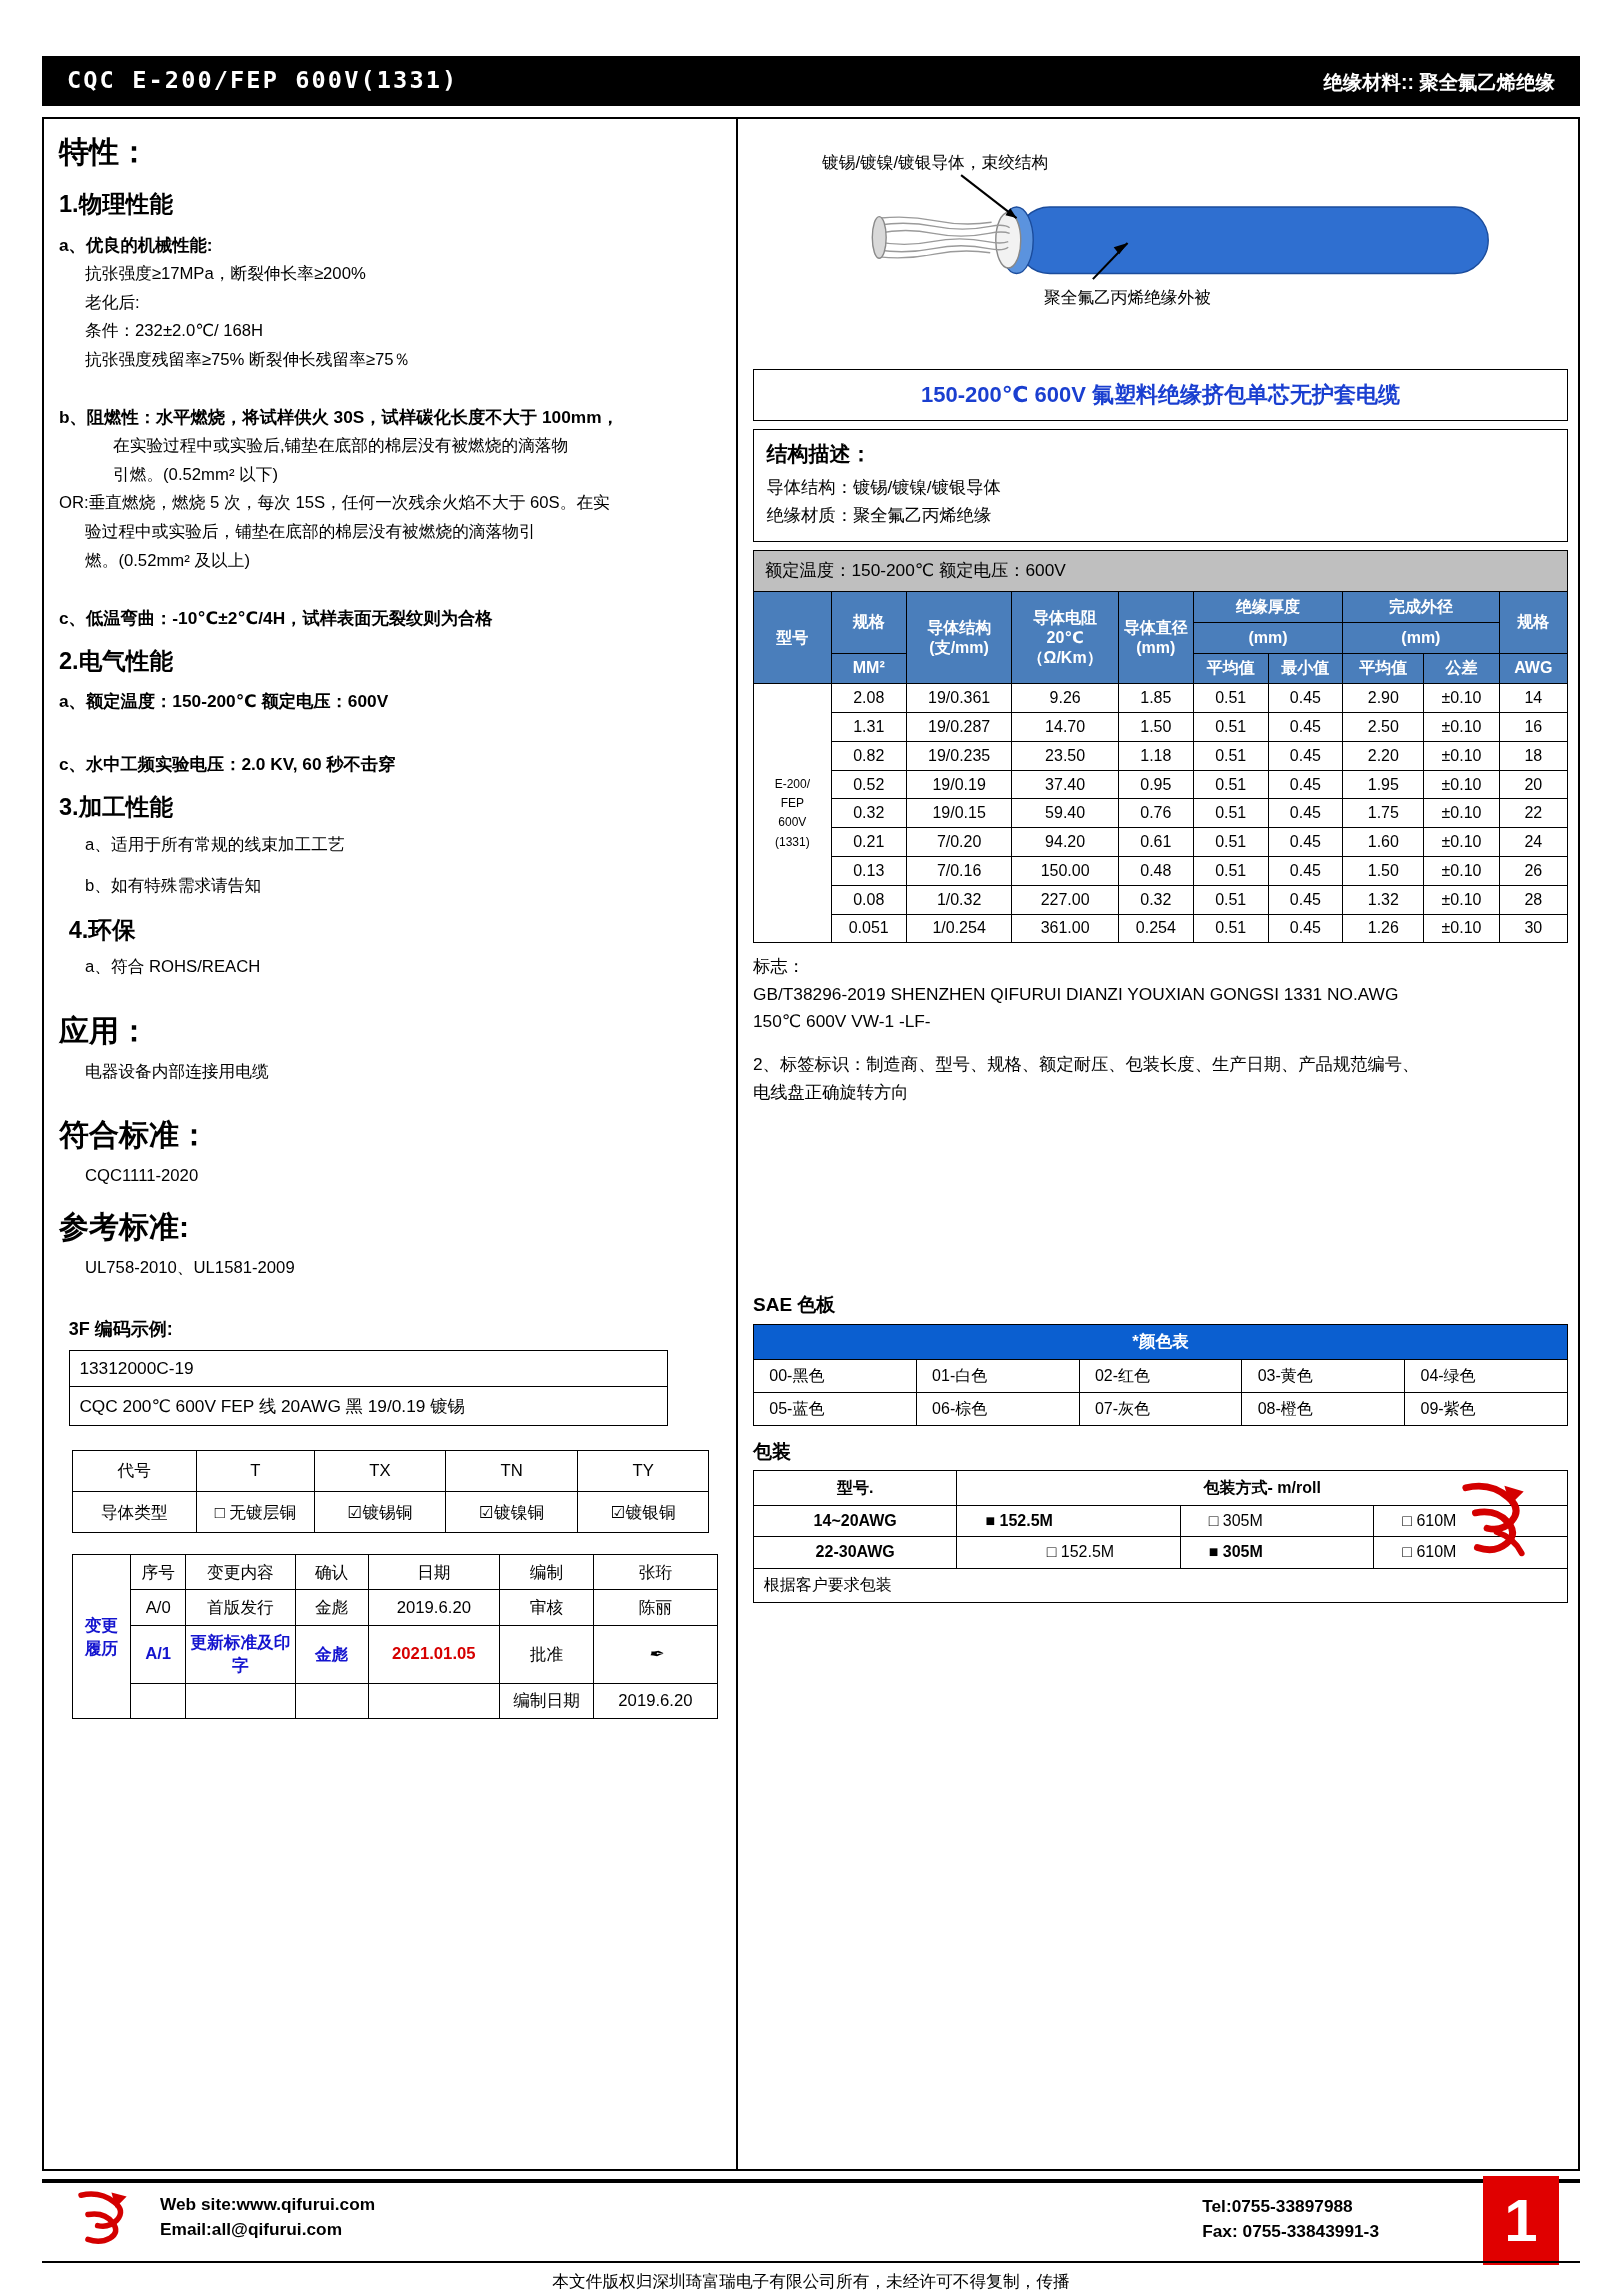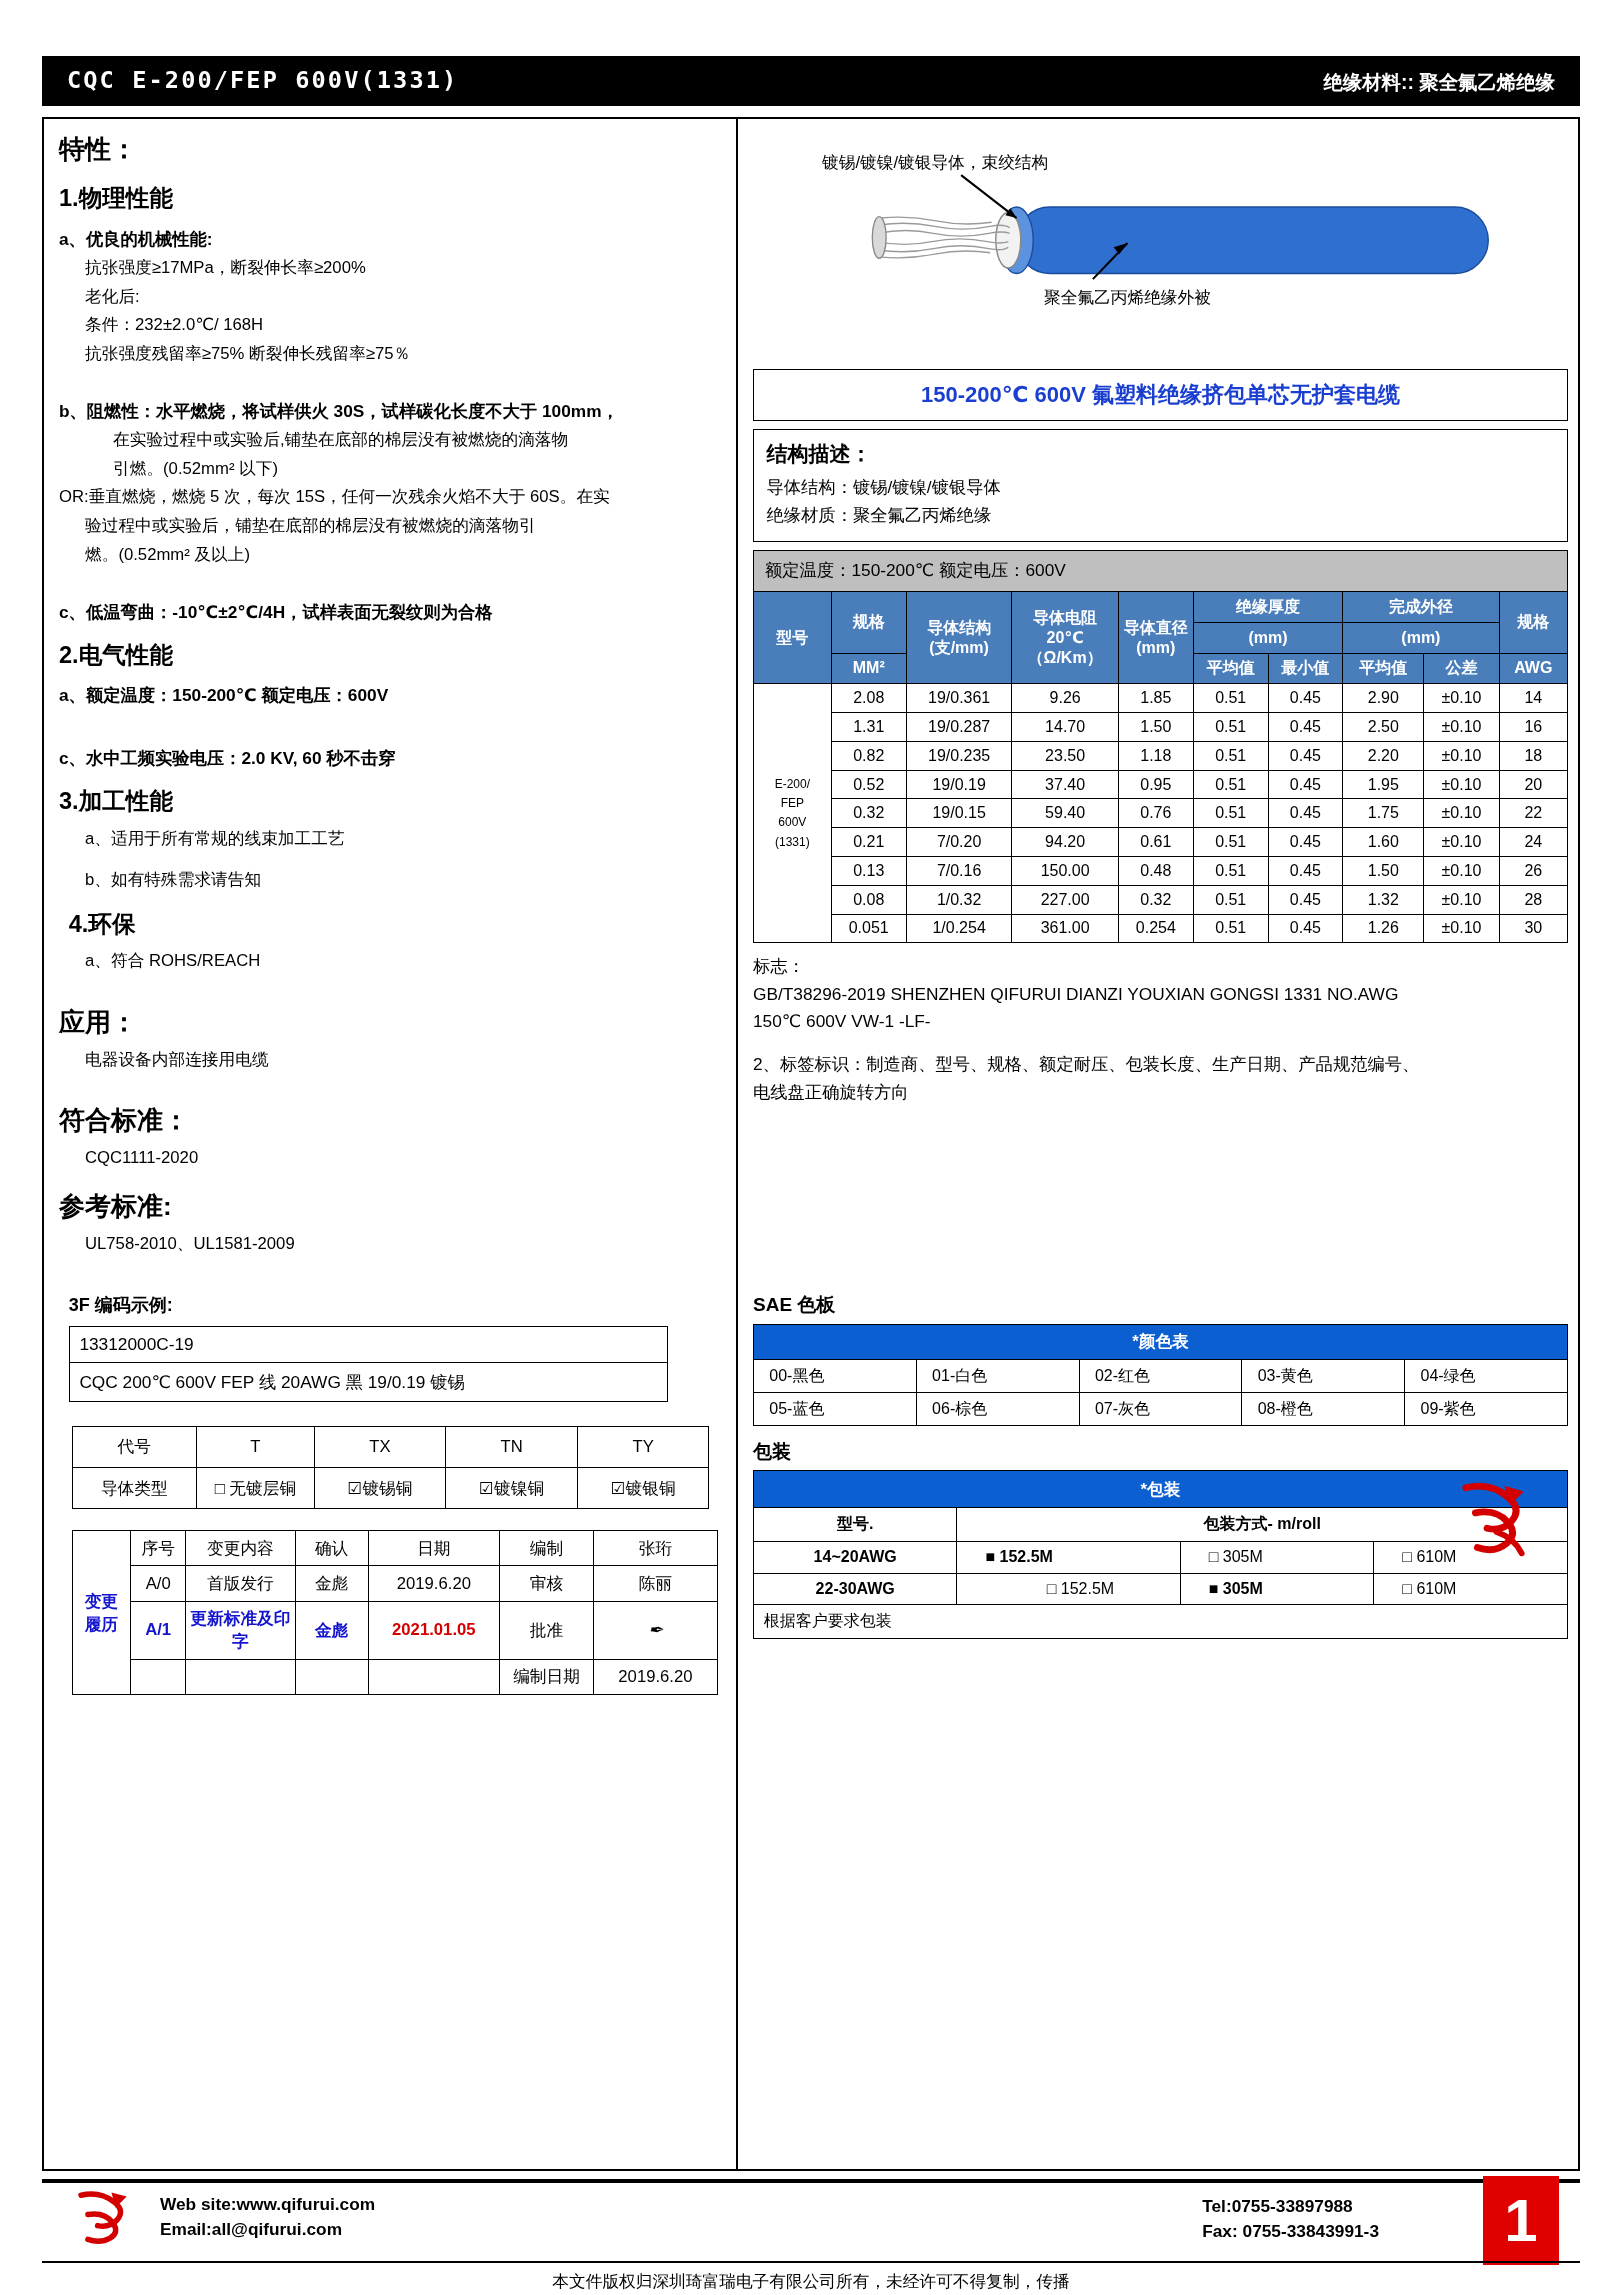--- a/index.html
+++ b/index.html
@@ -16,21 +16,21 @@
   .hdr{position:absolute;left:42px;top:56px;width:1538px;height:50px;background:#000;}
   .hdr-title{position:absolute;left:25px;top:9.7px;color:#fff;font-size:23.6px;letter-spacing:2.1px;
     font-family:"DejaVu Sans Mono","Liberation Mono",monospace;font-weight:bold;}
   .hdr-right{position:absolute;right:25px;top:12.5px;color:#fff;font-size:19.4px;font-weight:bold;}
 
   .frame{position:absolute;left:42px;top:117px;width:1538px;height:2054px;border:2.1px solid #000;box-sizing:border-box;}
   .vdiv{position:absolute;left:736px;top:117px;width:2.1px;height:2054px;background:#000;}
 
   
   .left{position:absolute;left:59px;top:132px;width:659px;}
-  h2.sec{font-size:26px;font-weight:bold;margin:0 0 7px 0;}
+  h2.sec{font-size:30px;font-weight:bold;margin:0 0 7px 0;}
   h3.sub{font-size:23.6px;font-weight:bold;margin:15.3px 0 8.3px 0;}
   .bullet{font-size:17.3px;font-weight:bold;margin:12.5px 0 4.2px 0;}
   .txt{font-size:16.7px;line-height:1.55;margin:2.8px 0;}
   .indent1{margin-left:26px;}
   .indent2{margin-left:54px;}
 
   .codebox{margin-top:9.7px;border:1.4px solid #000;width:597px;}
   .codebox div{padding:7px 9.7px;font-size:17.3px;}
   .codebox div:first-child{border-bottom:1.4px solid #000;}
 
@@ -432,23 +432,20 @@
         <td class="lbl">08-橙色</td>
         <td class="lbl">09-紫色</td>
       </tr>
     </tbody>
       </table>
 
     <div class="sectitle">包装</div>
     <div style="position:relative">
       <table class="pack">
         <tbody>
-            <tr>
-              <th class="blue" colspan="4">*包装</th>
-            </tr>
         <tr>
           <td style="width:194px;font-weight:bold">型号.</td>
           <td colspan="3" style="font-weight:bold">包装方式- m/roll</td>
         </tr>
         <tr>
           <td style="font-weight:bold">14~20AWG</td>
           <td class="chk" style="font-weight:bold;text-align:left;padding-left:28px">■ 152.5M</td>
           <td class="chk" style="text-align:left;padding-left:28px">□ 305M</td>
           <td class="chk" style="text-align:left;padding-left:28px">□ 610M</td>
         </tr>

